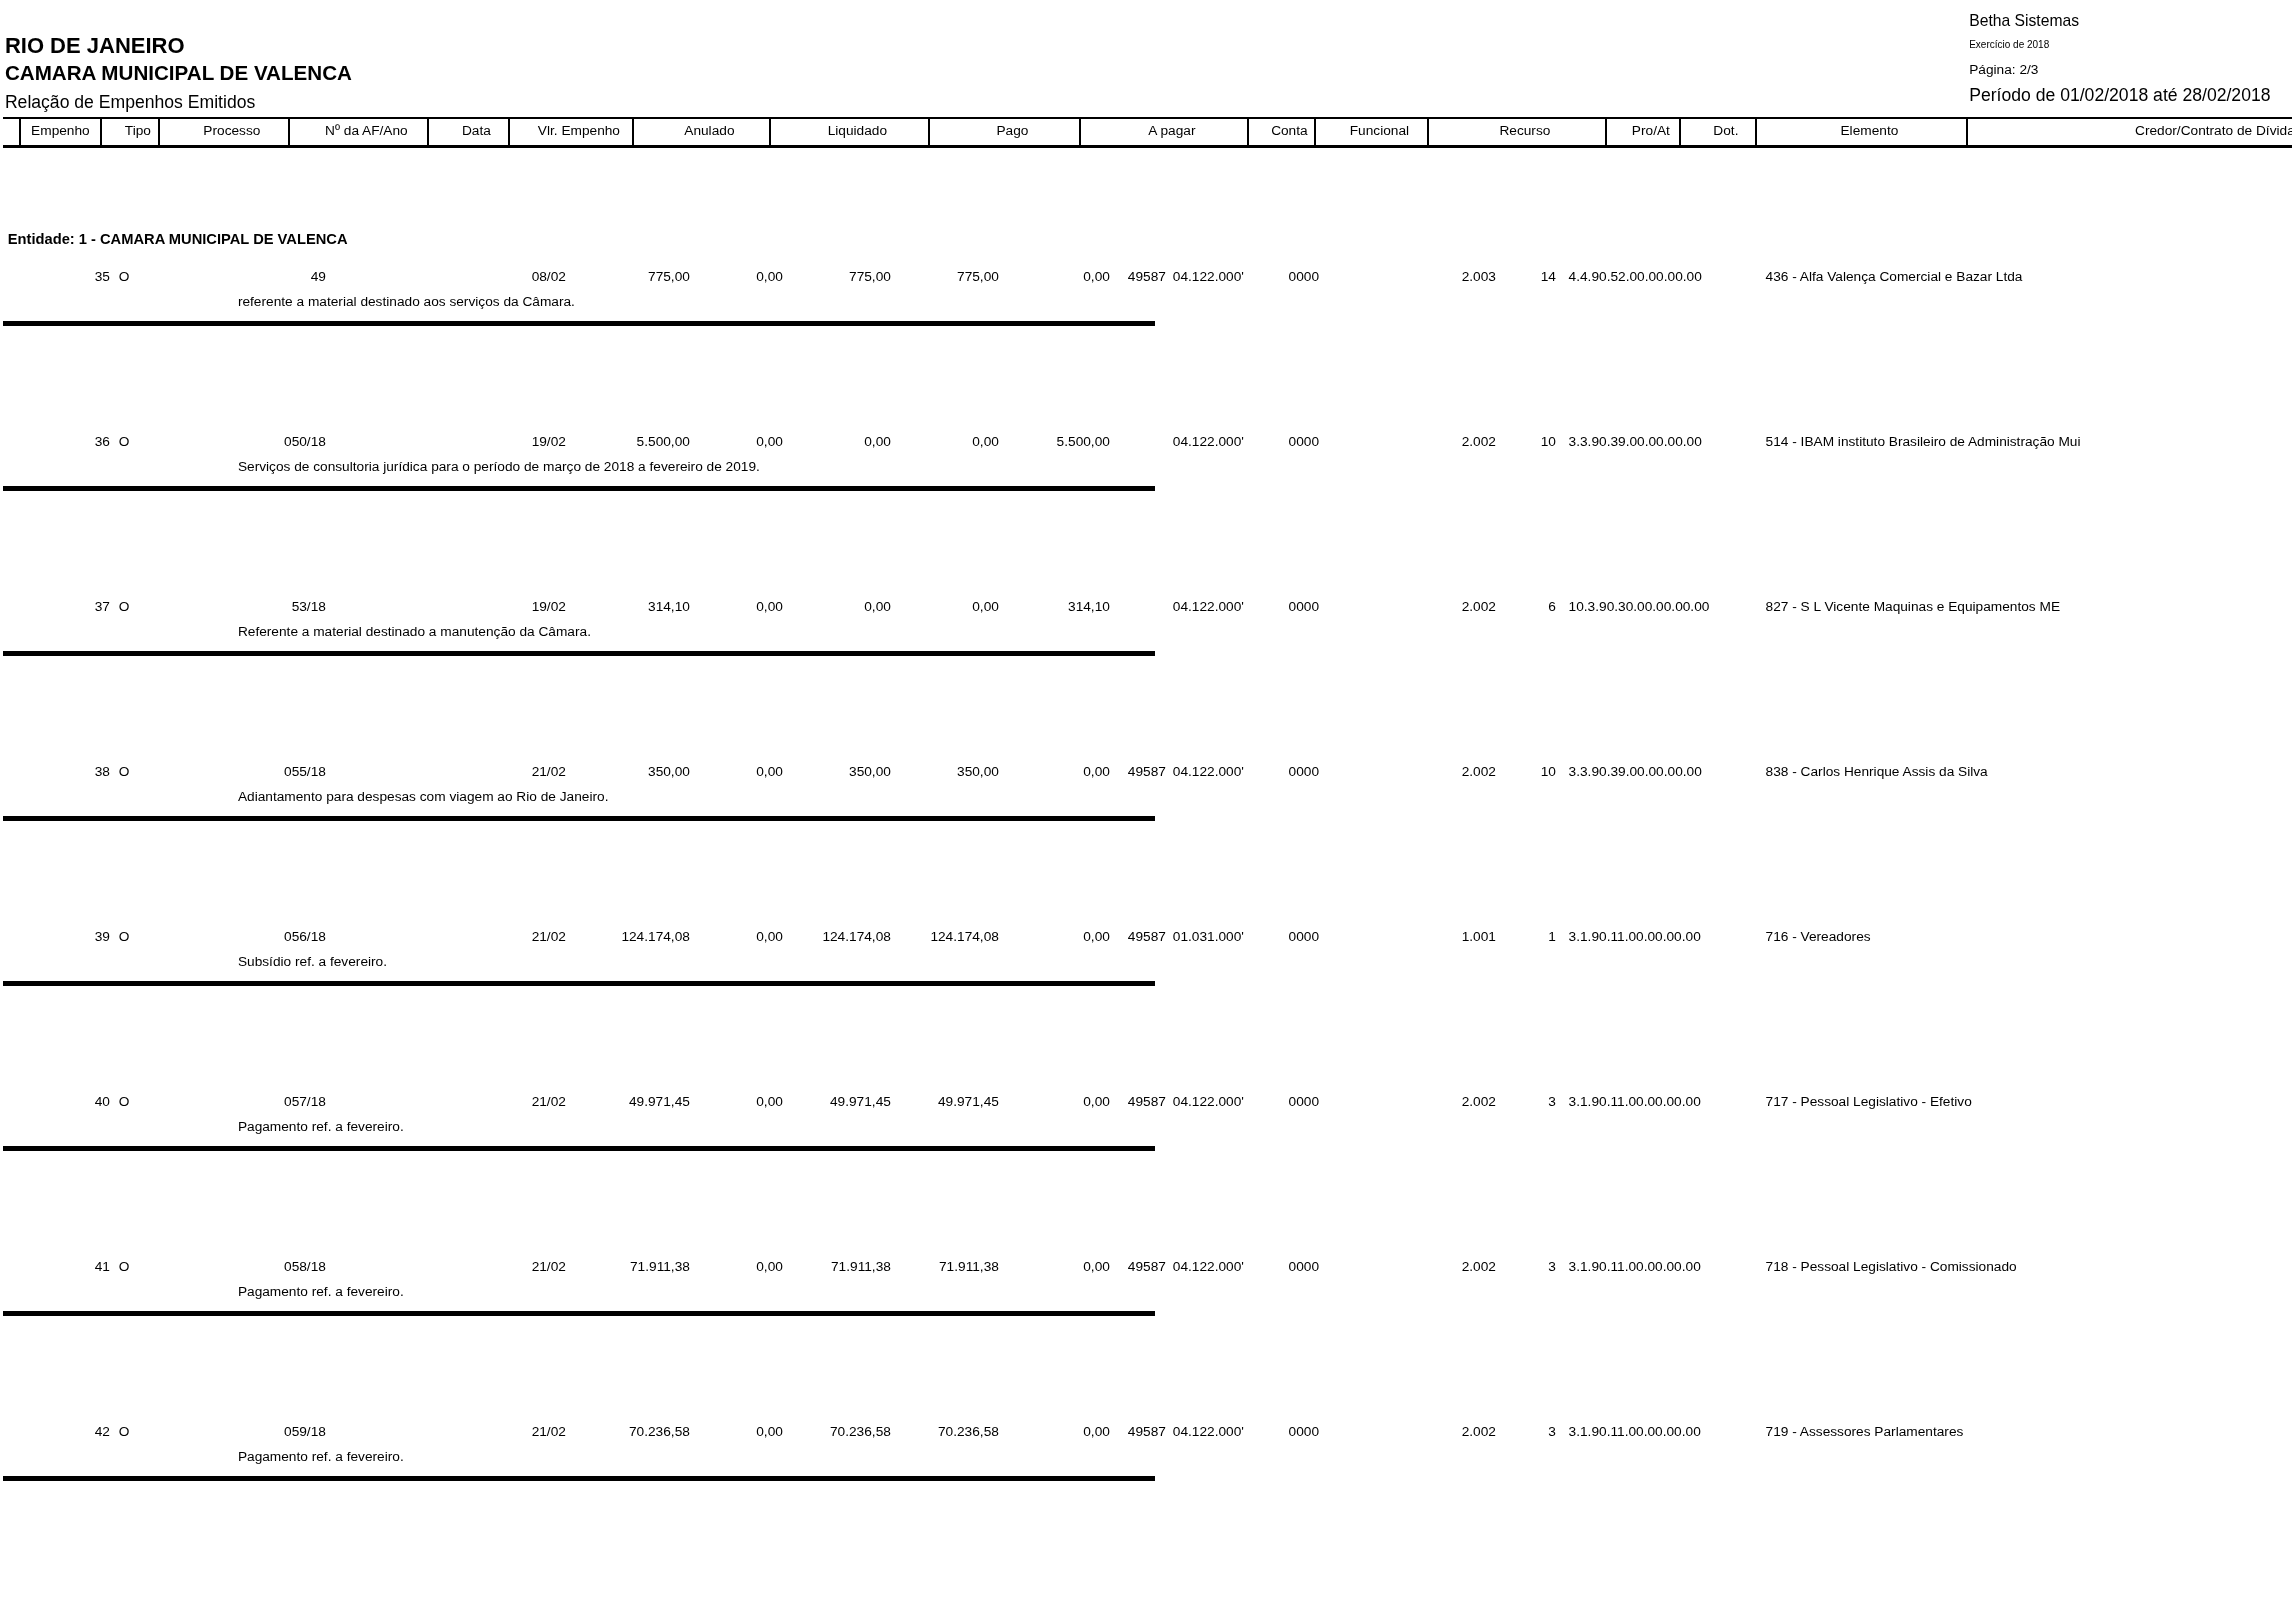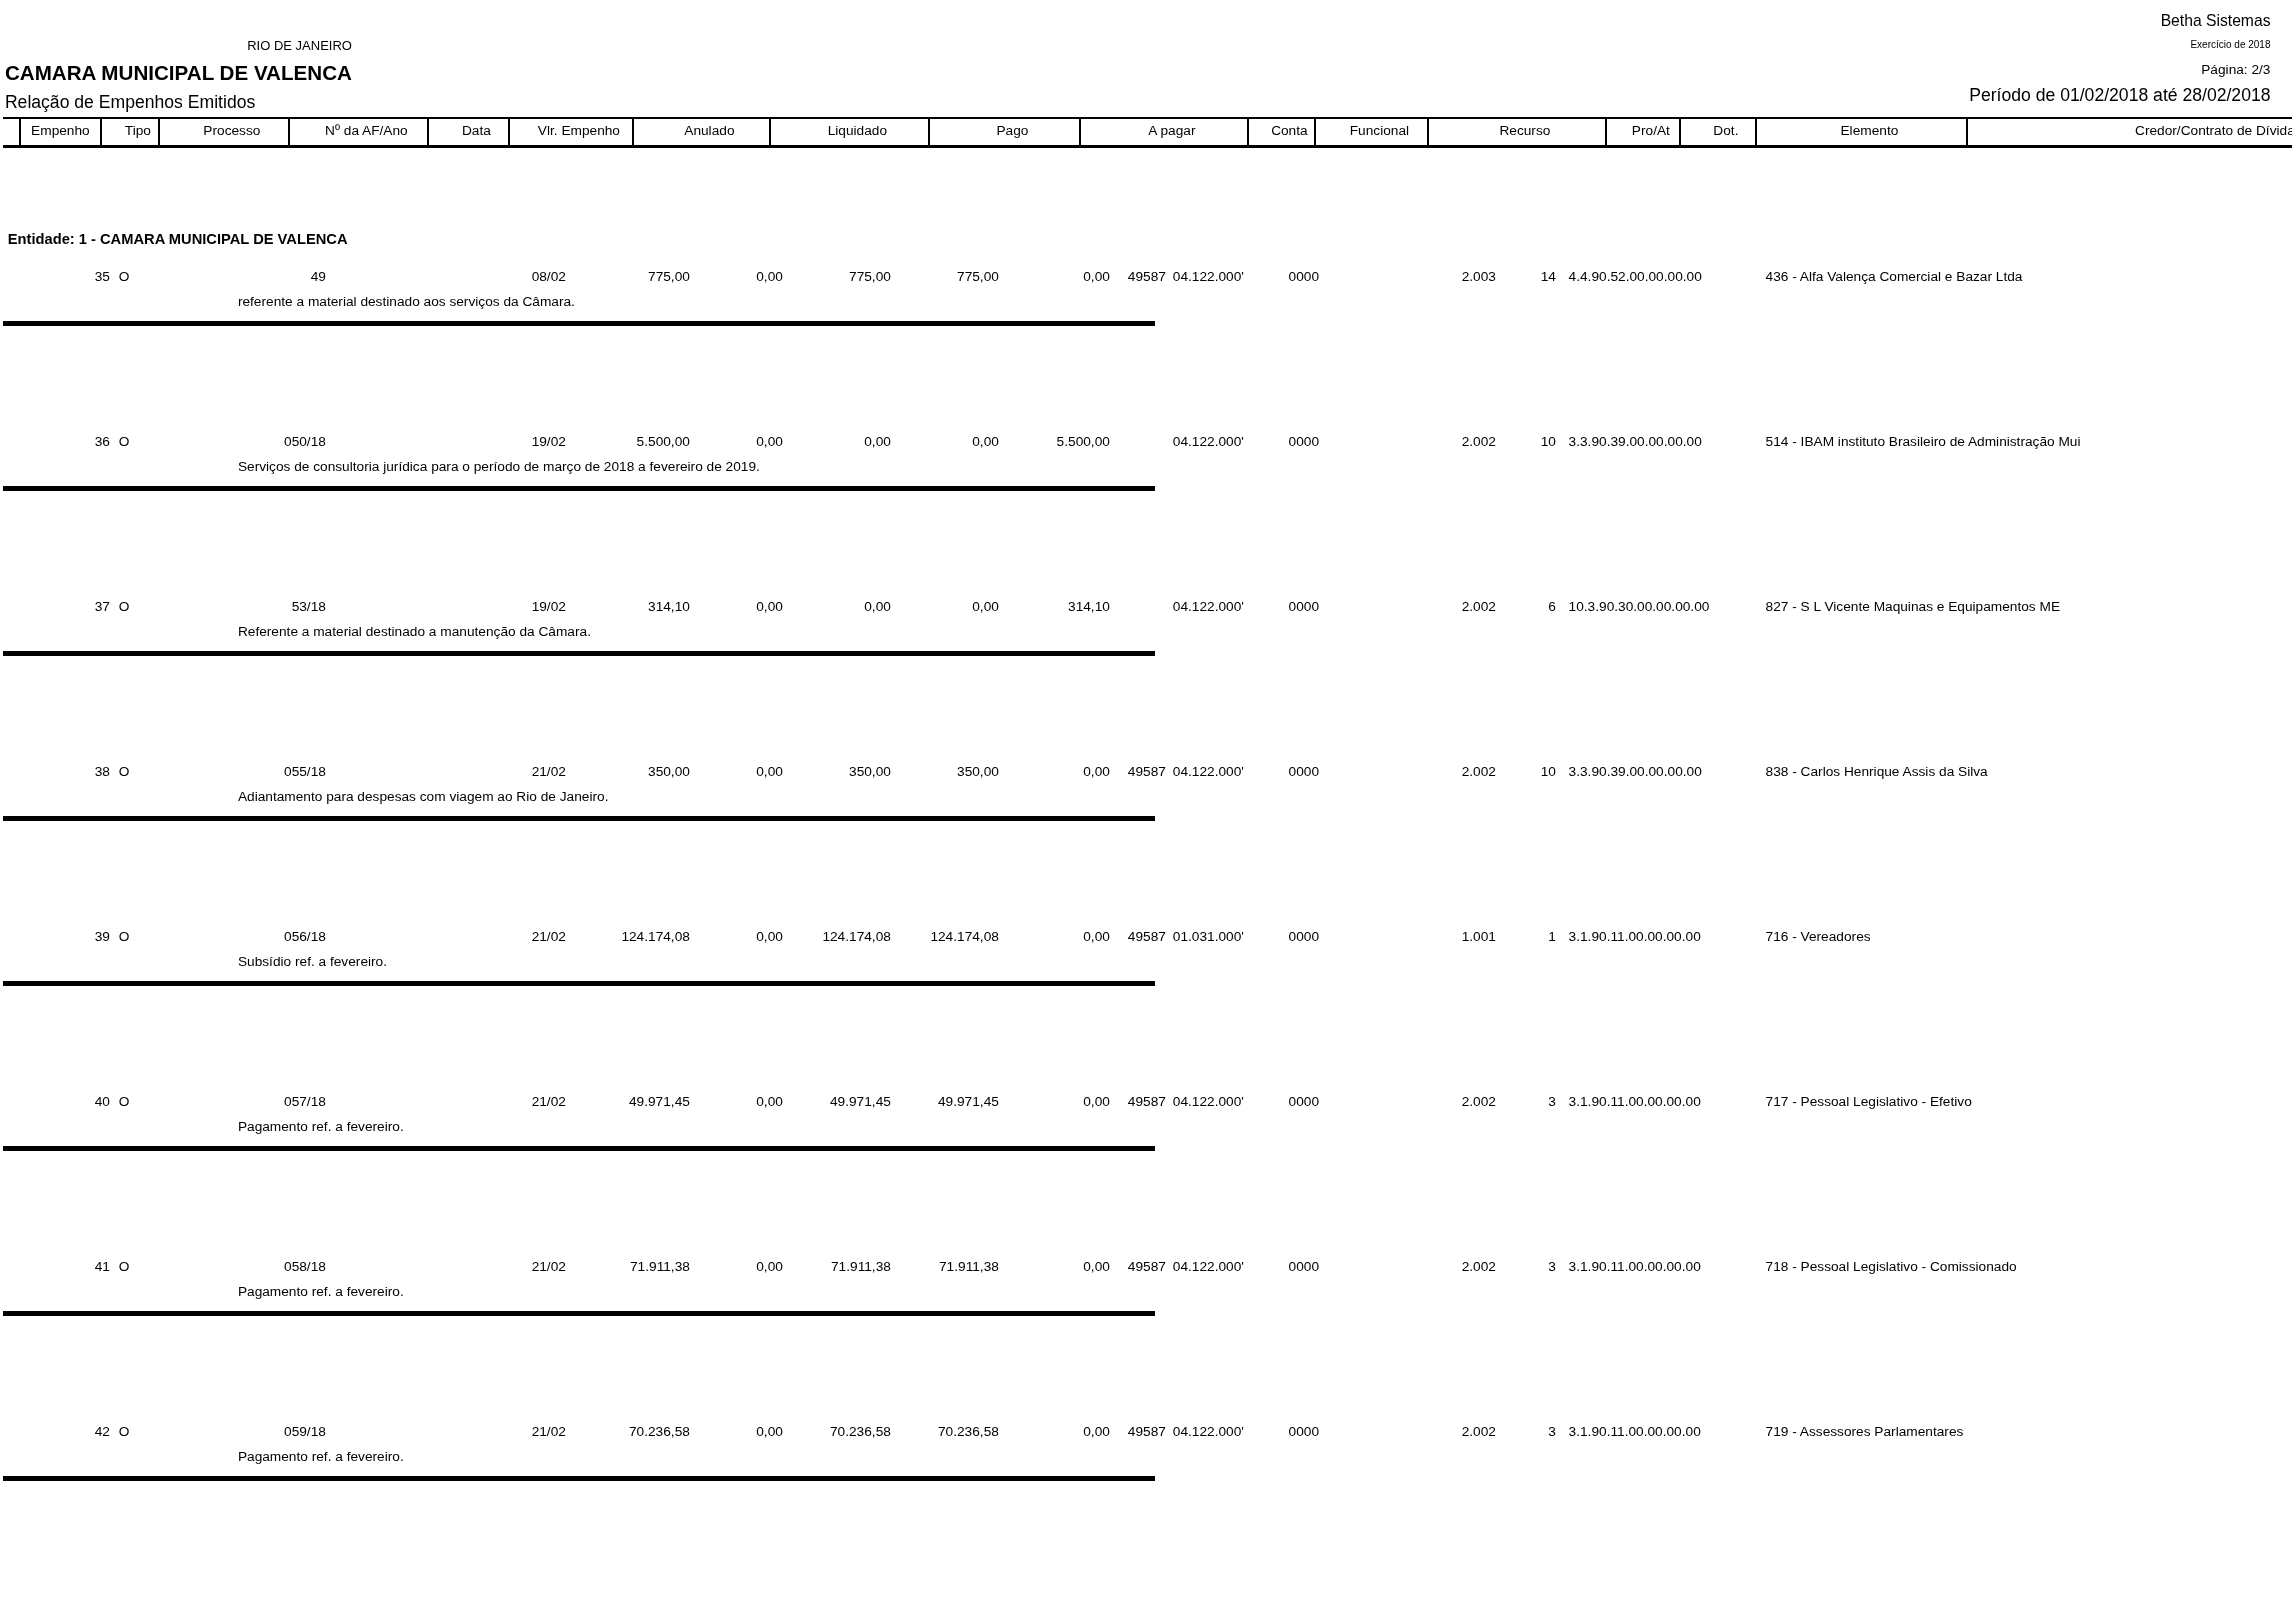--- a/index.html
+++ b/index.html
@@ -9,25 +9,25 @@
     width: 2293px;
     height: 1620px;
     background: #ffffff;
     font-family: "Liberation Sans", sans-serif;
     color: #000;
     overflow: hidden;
   }
 
   
   .hdr-left { position: absolute; left: 4.9px; top: 32px; }
-  .hdr-left .l1 { font-size: 13px; font-weight: normal; line-height: 27.4px; text-align: right; }
+  .hdr-left .l1 { font-size: 22px; font-weight: bold; line-height: 27.4px; }
   .hdr-left .l2 { font-size: 20.6px; font-weight: bold; line-height: 27.4px; }
   .hdr-left .l3 { font-size: 17.6px; font-weight: normal; line-height: 26.5px; margin-top: 2px; }
 
-  .hdr-right { position: absolute; right: 22.5px; top: 7.8px; text-align: right; }
+  .hdr-right { position: absolute; right: 22.5px; top: 7.8px; text-align: left; }
   .hdr-right .vendor   { font-size: 15.7px; line-height: 25.5px; }
   .hdr-right .exercise { font-size: 10px; line-height: 24.5px; }
   .hdr-right .pageno   { font-size: 13.7px; line-height: 24.5px; }
   .hdr-right .period   { font-size: 17.6px; line-height: 26.5px; }
 
   
   .thead {
     position: absolute; left: 2.9px; top: 117px;
     display: flex;
     border-top: 2.9px solid #000;

